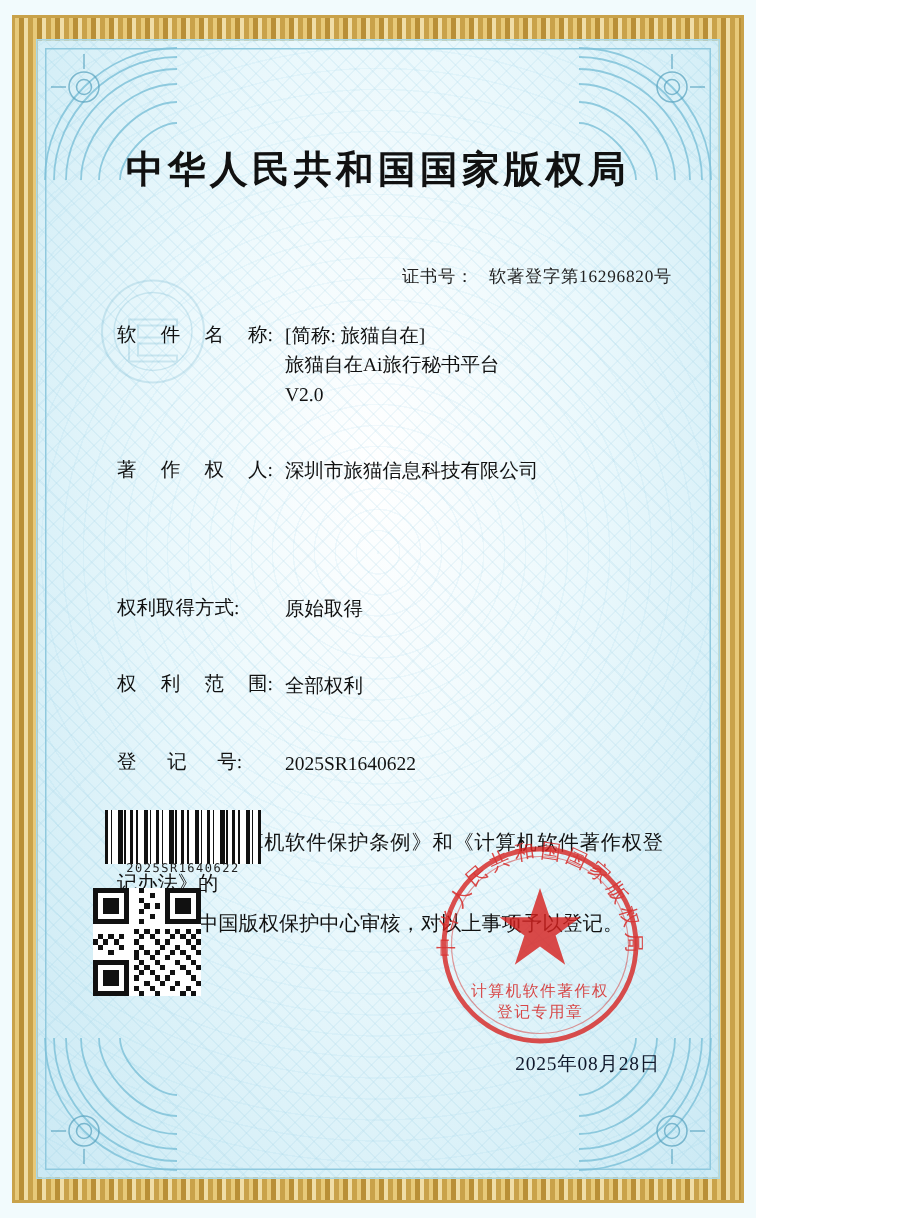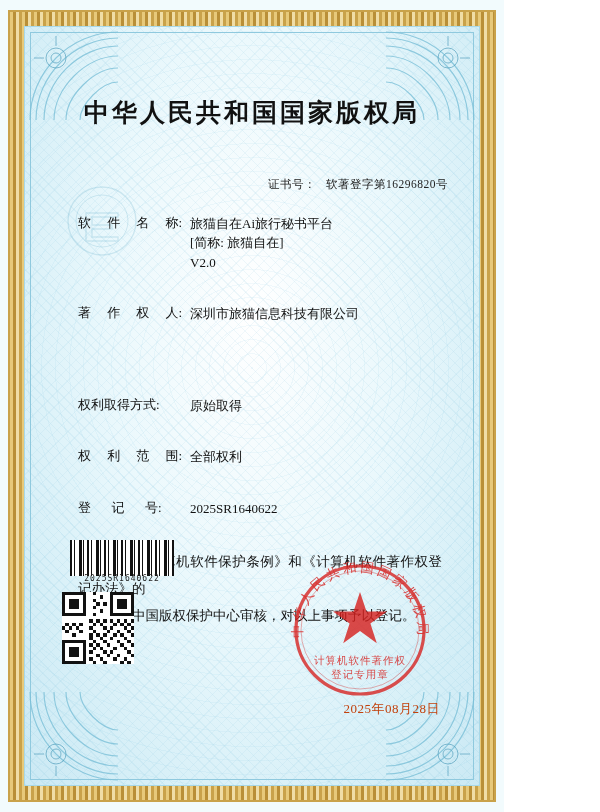--- a/index.html
+++ b/index.html
@@ -208,21 +208,21 @@
     width: 156px;
     height: 156px;
     opacity: .9;
   }
 
   .date {
     position: absolute;
     right: 64px;
     top: 700px;
     font-size: 13px;
-    color: #c2410c;
+    color: #0f172a;
     letter-spacing: .5px;
   }
 </style>
 </head>
 <body>
 
 <div class="page">
 
   <div class="frame-outer"></div>
   <div class="frame-inner-fill"></div>
@@ -319,22 +319,22 @@
     <div class="fields">
 
       <div class="row">
         <div class="label spread">
           <span>软</span>
             <span>件</span>
             <span>名</span>
             <span>称:</span>
         </div>
         <div class="value">
+          <span class="sub">[简称: 旅猫自在]</span>
           <span class="sub">旅猫自在Ai旅行秘书平台</span>
-          <span class="sub">[简称: 旅猫自在]</span>
           <span class="sub">V2.0</span>
         </div>
       </div>
 
       <div class="gap-md"></div>
 
       <div class="row">
         <div class="label spread">
           <span>著</span>
             <span>作</span>

